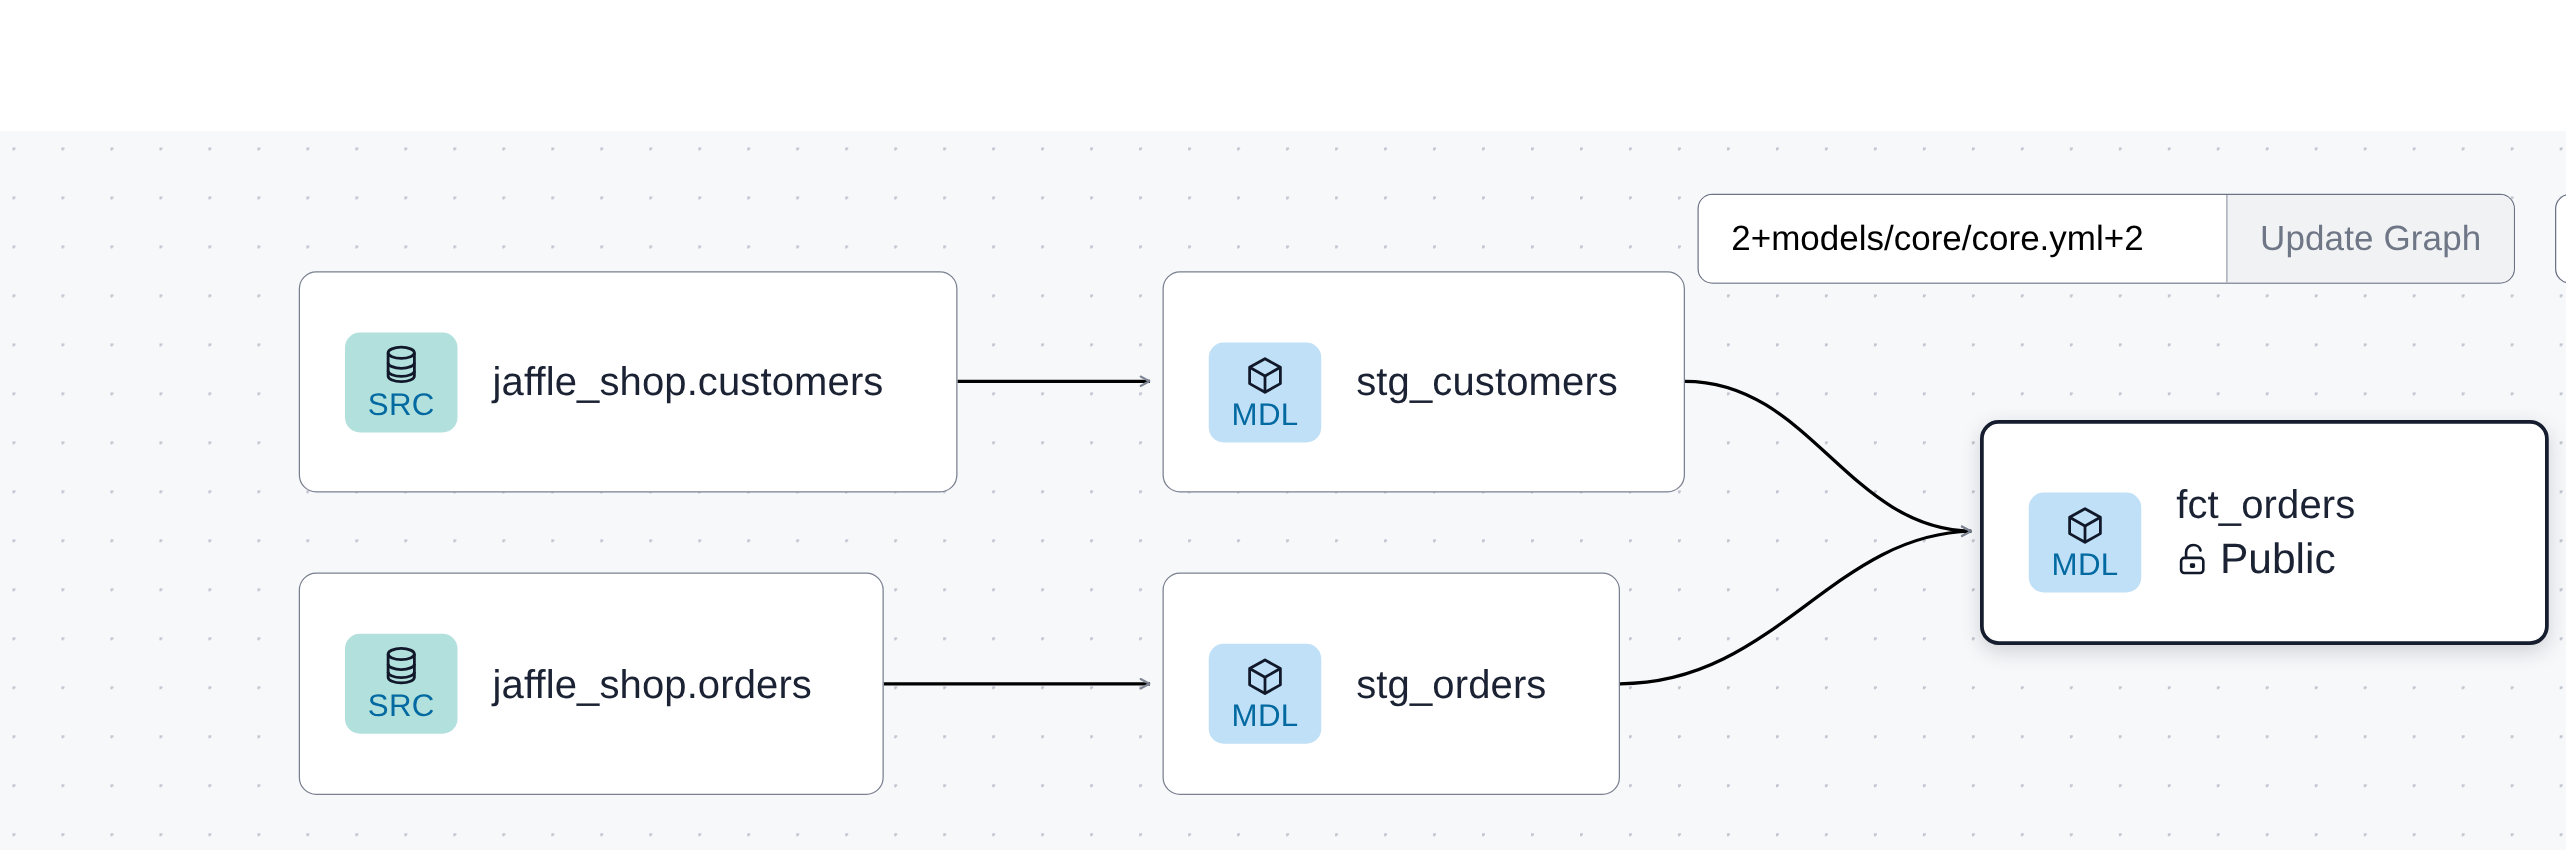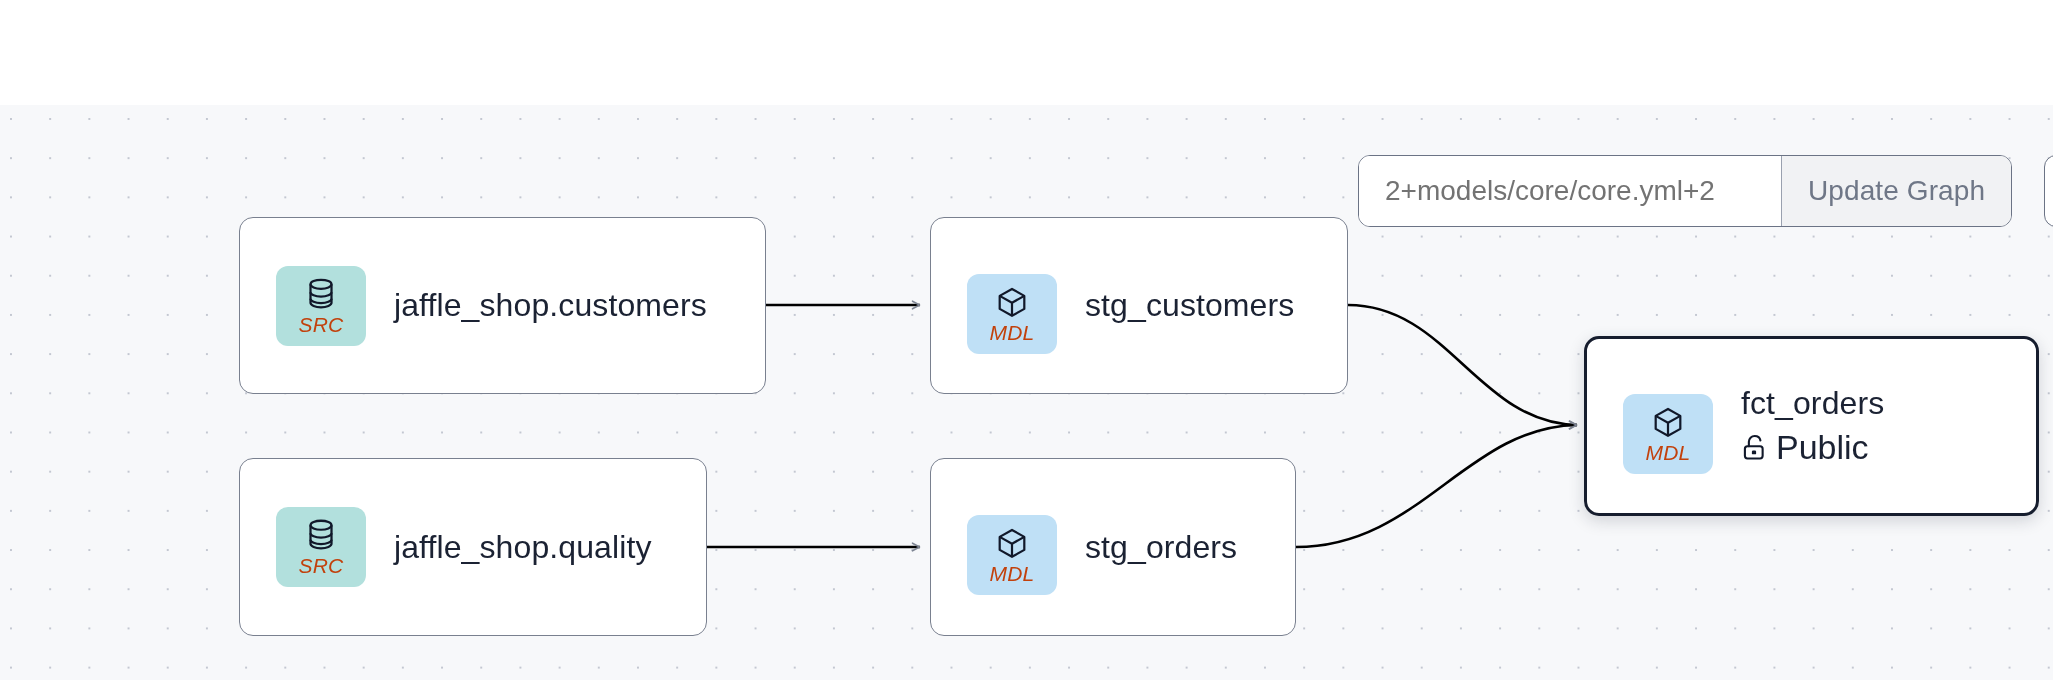--- a/index.html
+++ b/index.html
@@ -143,26 +143,25 @@
     flex: none;
   }
   .badge.src { background: #b2e0dd; }
   .badge.mdl { background: #bfe0f6; margin-top: 16px; }
   .badge-icon {
     display: block;
     height: 34px;
     margin-bottom: 1px;
   }
   .badge-label {
-    font-size: 21px;
-    color: #c2410c;
+    font-size: 25px;
+    color: #0369a1;
     line-height: 1;
     letter-spacing: .2px;
     margin-top: 2px;
-    font-style: italic;
   }
 
   .node-body {
     margin-left: 28px;
     display: flex;
     flex-direction: column;
     justify-content: center;
   }
   .node-title {
     font-size: 32px;
@@ -194,21 +193,21 @@
     background: #ffffff;
   }
   .selector-input {
     width: 422px;
     height: 100%;
     border: none;
     outline: none;
     background: #ffffff;
     font-family: "Liberation Sans", sans-serif;
     font-size: 28px;
-    color: #737373;
+    color: #000000;
     padding: 0 26px;
     letter-spacing: 0;
   }
   .update-graph-button {
     min-width: 230px;
     height: 100%;
     background: #f1f2f4;
     border-left: 1.6px solid #9aa1af;
     color: #6f7787;
     font-size: 28px;
@@ -286,21 +285,21 @@
       <div class="badge src">
         <svg class="badge-icon" width="30" height="32" viewBox="0 0 24 26">
           <ellipse cx="12" cy="5.2" rx="8.4" ry="3.6" fill="none" stroke="#11182a" stroke-width="1.8"></ellipse>
           <path d="M 3.6,5.2 L 3.6,20 C 3.6,22 7.4,23.6 12,23.6 C 16.6,23.6 20.4,22 20.4,20 L 20.4,5.2" fill="none" stroke="#11182a" stroke-width="1.8"></path>
           <path d="M 3.6,11.5 C 3.6,13.5 7.4,15.1 12,15.1 C 16.6,15.1 20.4,13.5 20.4,11.5" fill="none" stroke="#11182a" stroke-width="1.8"></path>
           <path d="M 3.6,16.7 C 3.6,18.7 7.4,20.3 12,20.3 C 16.6,20.3 20.4,18.7 20.4,16.7" fill="none" stroke="#11182a" stroke-width="1.8"></path>
         </svg>
         <span class="badge-label">SRC</span>
       </div>
       <div class="node-body">
-        <div class="node-title">jaffle_shop.quality</div>
+        <div class="node-title">jaffle_shop.orders</div>
       </div>
     </div>
 
     <div class="node" style="left:930px; top:353px; width:366px; height:178px;">
       <div class="badge mdl">
         <svg class="badge-icon" width="32" height="32" viewBox="0 0 26 26">
           <path d="M 13,2.4 L 23,8 L 23,18.6 L 13,24.2 L 3,18.6 L 3,8 Z" fill="none" stroke="#11182a" stroke-width="1.8" stroke-linejoin="round"></path>
           <path d="M 3,8 L 13,13.6 L 23,8" fill="none" stroke="#11182a" stroke-width="1.8" stroke-linejoin="round"></path>
           <path d="M 13,13.6 L 13,24.2" fill="none" stroke="#11182a" stroke-width="1.8"></path>
         </svg>

